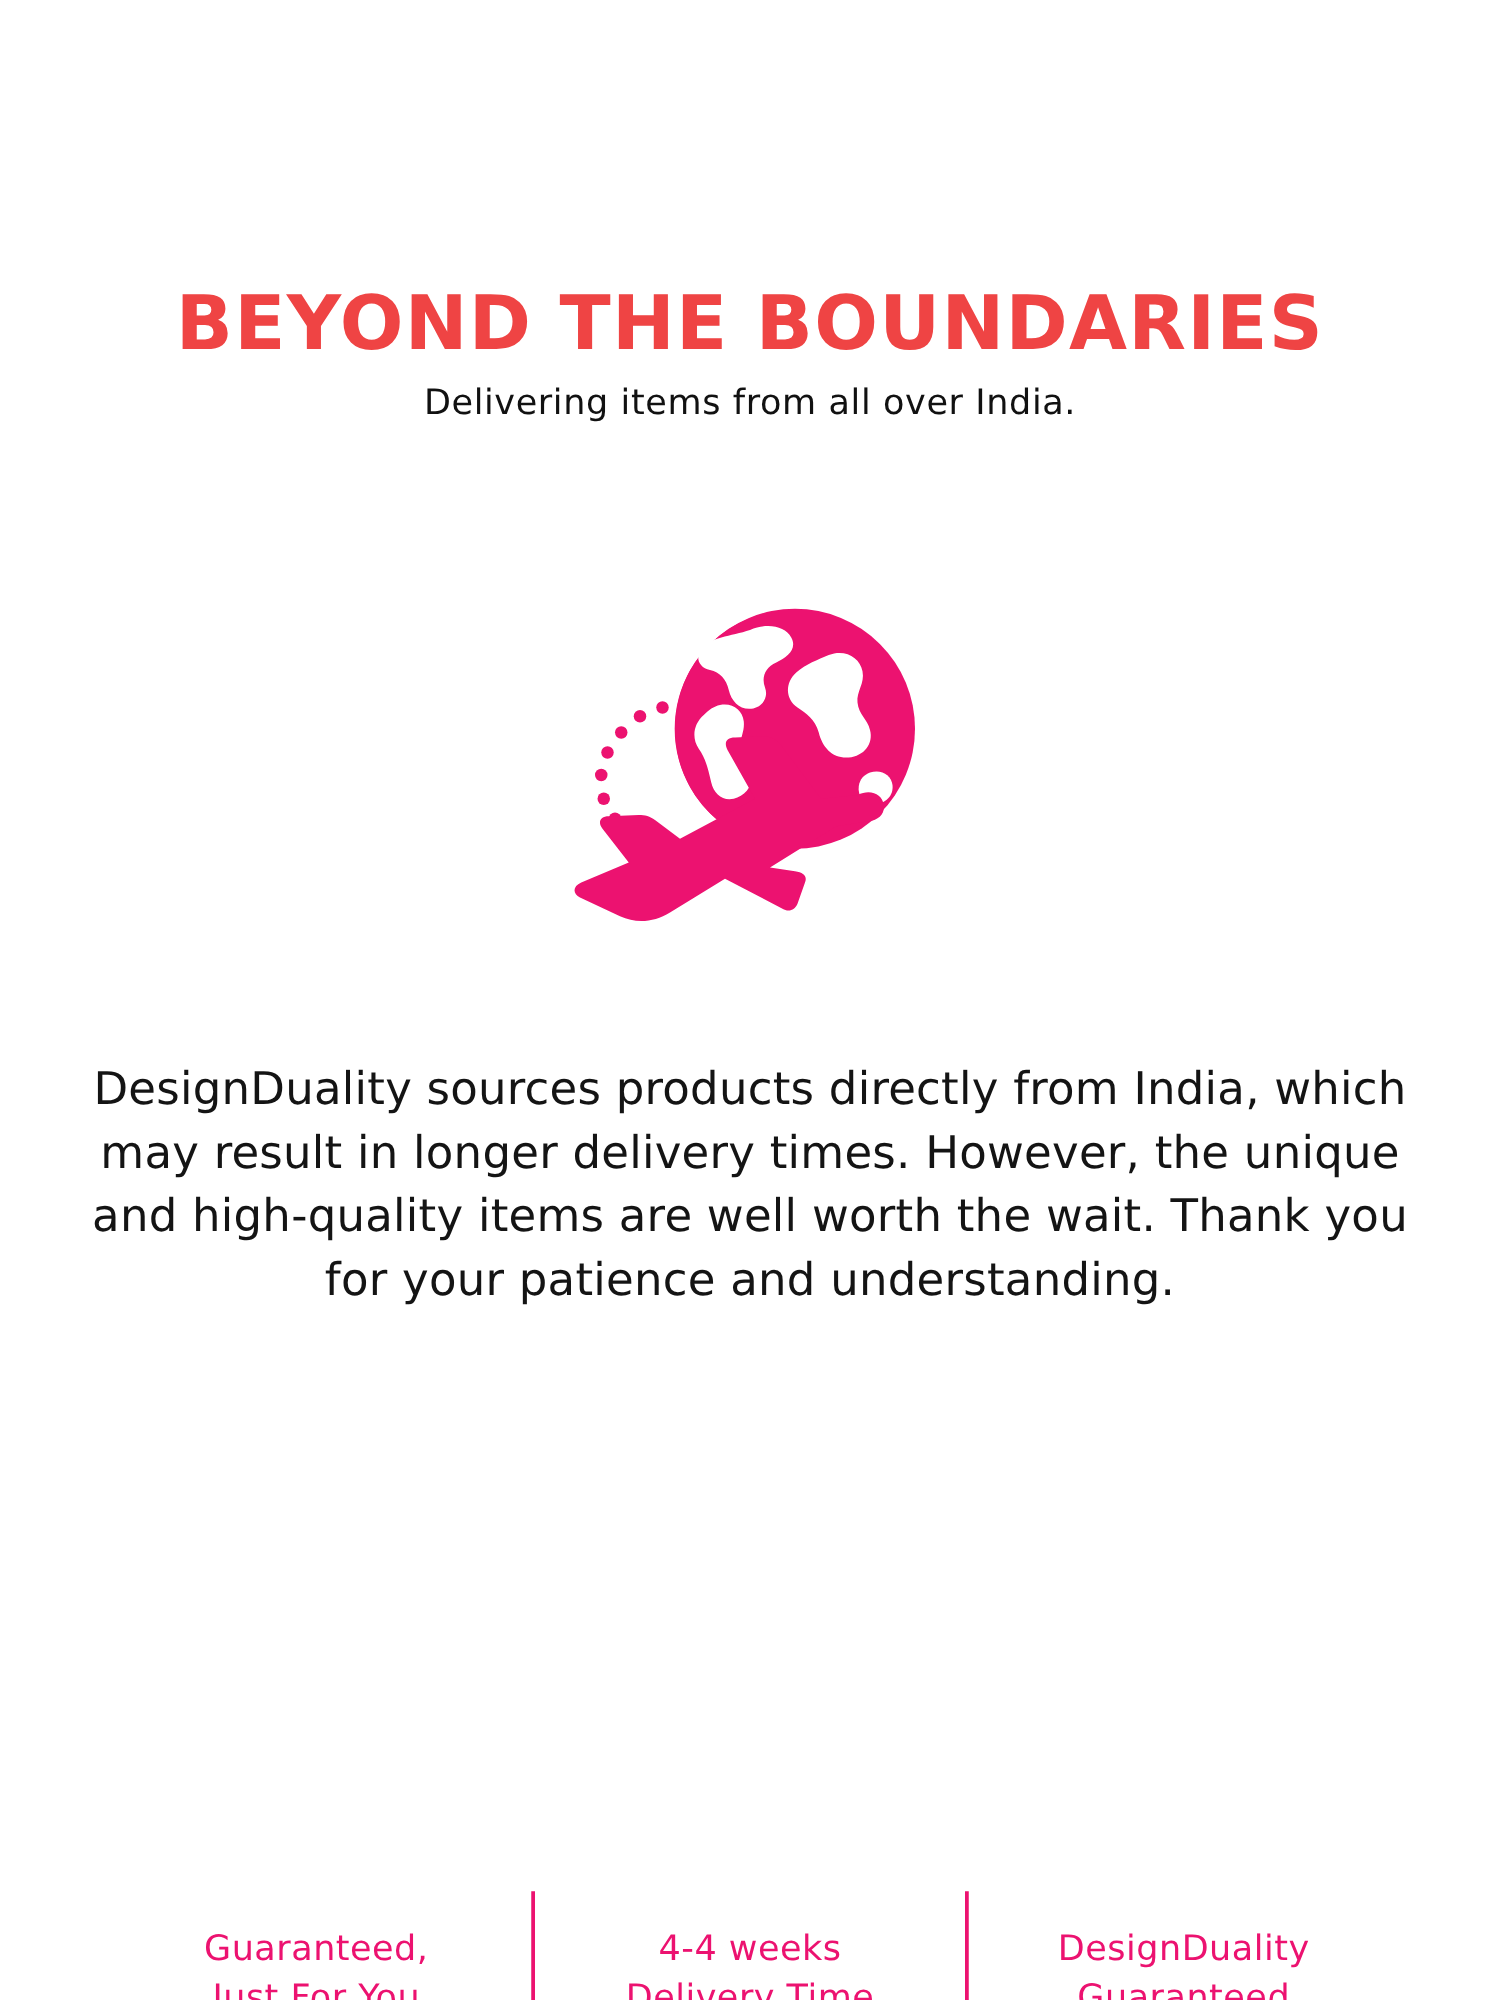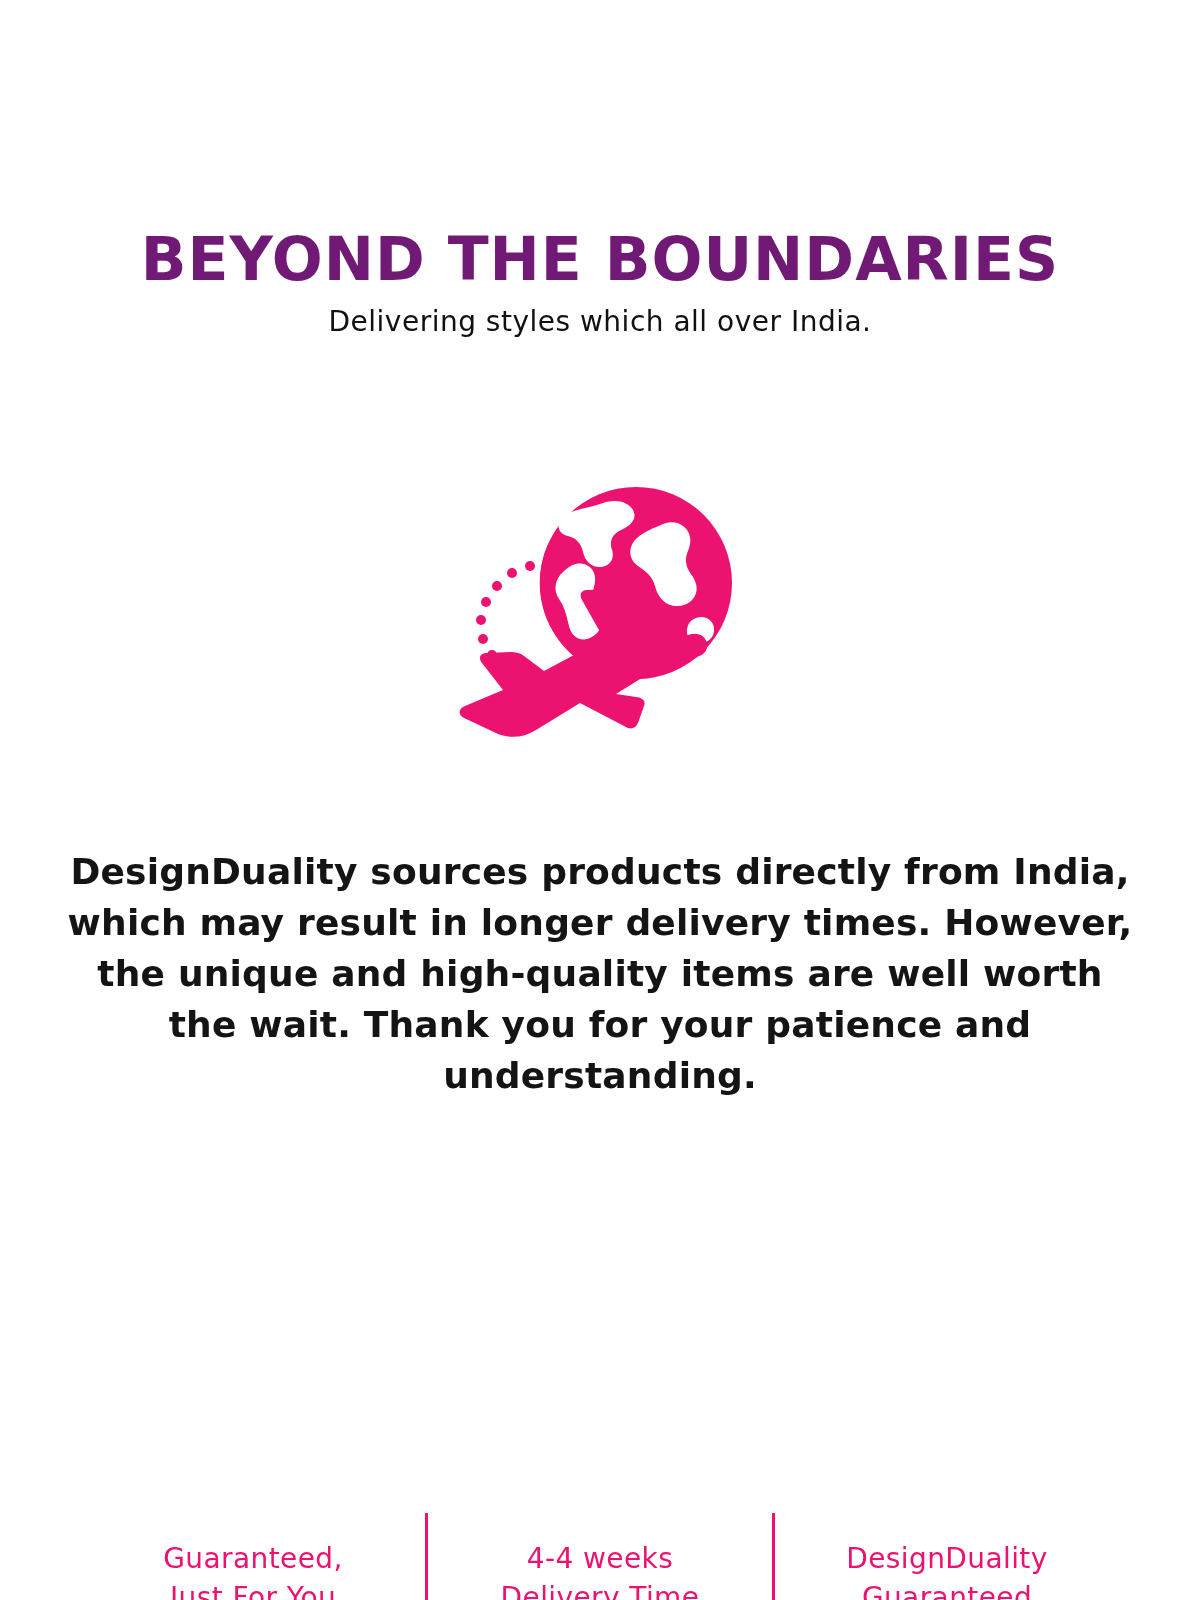--- a/index.html
+++ b/index.html
@@ -23,21 +23,21 @@
   
   .header {
     margin-top: 228px;
     text-align: center;
   }
   .title {
     font-family: "DejaVu Sans", sans-serif;
     font-weight: 700;
     font-size: 60px;
     letter-spacing: 1px;
-    color: #701a75;
+    color: #ef4444;
     line-height: 1.05;
     margin: 0;
     text-transform: uppercase;
   }
   .subtitle {
     margin: 14px 0 0 0;
     font-family: "DejaVu Sans", sans-serif;
     font-weight: 400;
     font-size: 28px;
     letter-spacing: 0.5px;
@@ -56,21 +56,21 @@
     height: 290px;
     display: block;
   }
 
   
   .body-copy {
     margin: 98px auto 0 auto;
     width: 1070px;
     text-align: center;
     font-family: "DejaVu Sans", sans-serif;
-    font-weight: 700;
+    font-weight: 400;
     font-size: 36px;
     line-height: 1.42;
     color: #141414;
     letter-spacing: 0.2px;
   }
 
   
   .features {
     position: absolute;
     left: 0;
@@ -102,21 +102,21 @@
     margin: 0 22px;
   }
 </style>
 </head>
 <body>
 
 <div class="page">
 
   <div class="header">
     <h1 class="title">BEYOND THE BOUNDARIES</h1>
-    <p class="subtitle">Delivering styles which all over India.</p>
+    <p class="subtitle">Delivering items from all over India.</p>
   </div>
 
   <div class="illustration-wrap">
     <svg class="illustration" viewBox="0 0 300 290" aria-hidden="true">
       <g fill="#ec1270">
 
         <circle cx="47" cy="128" r="5"></circle>
         <circle cx="36" cy="144" r="5"></circle>
         <circle cx="31" cy="162" r="5"></circle>
         <circle cx="33" cy="181" r="5"></circle>

